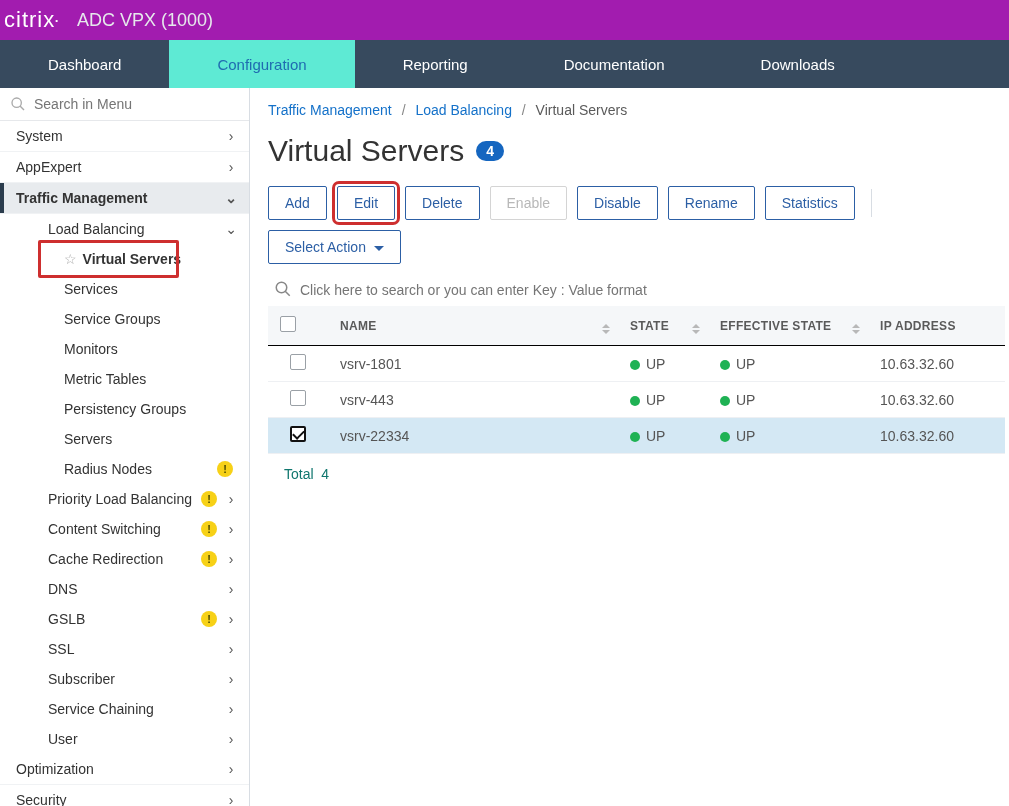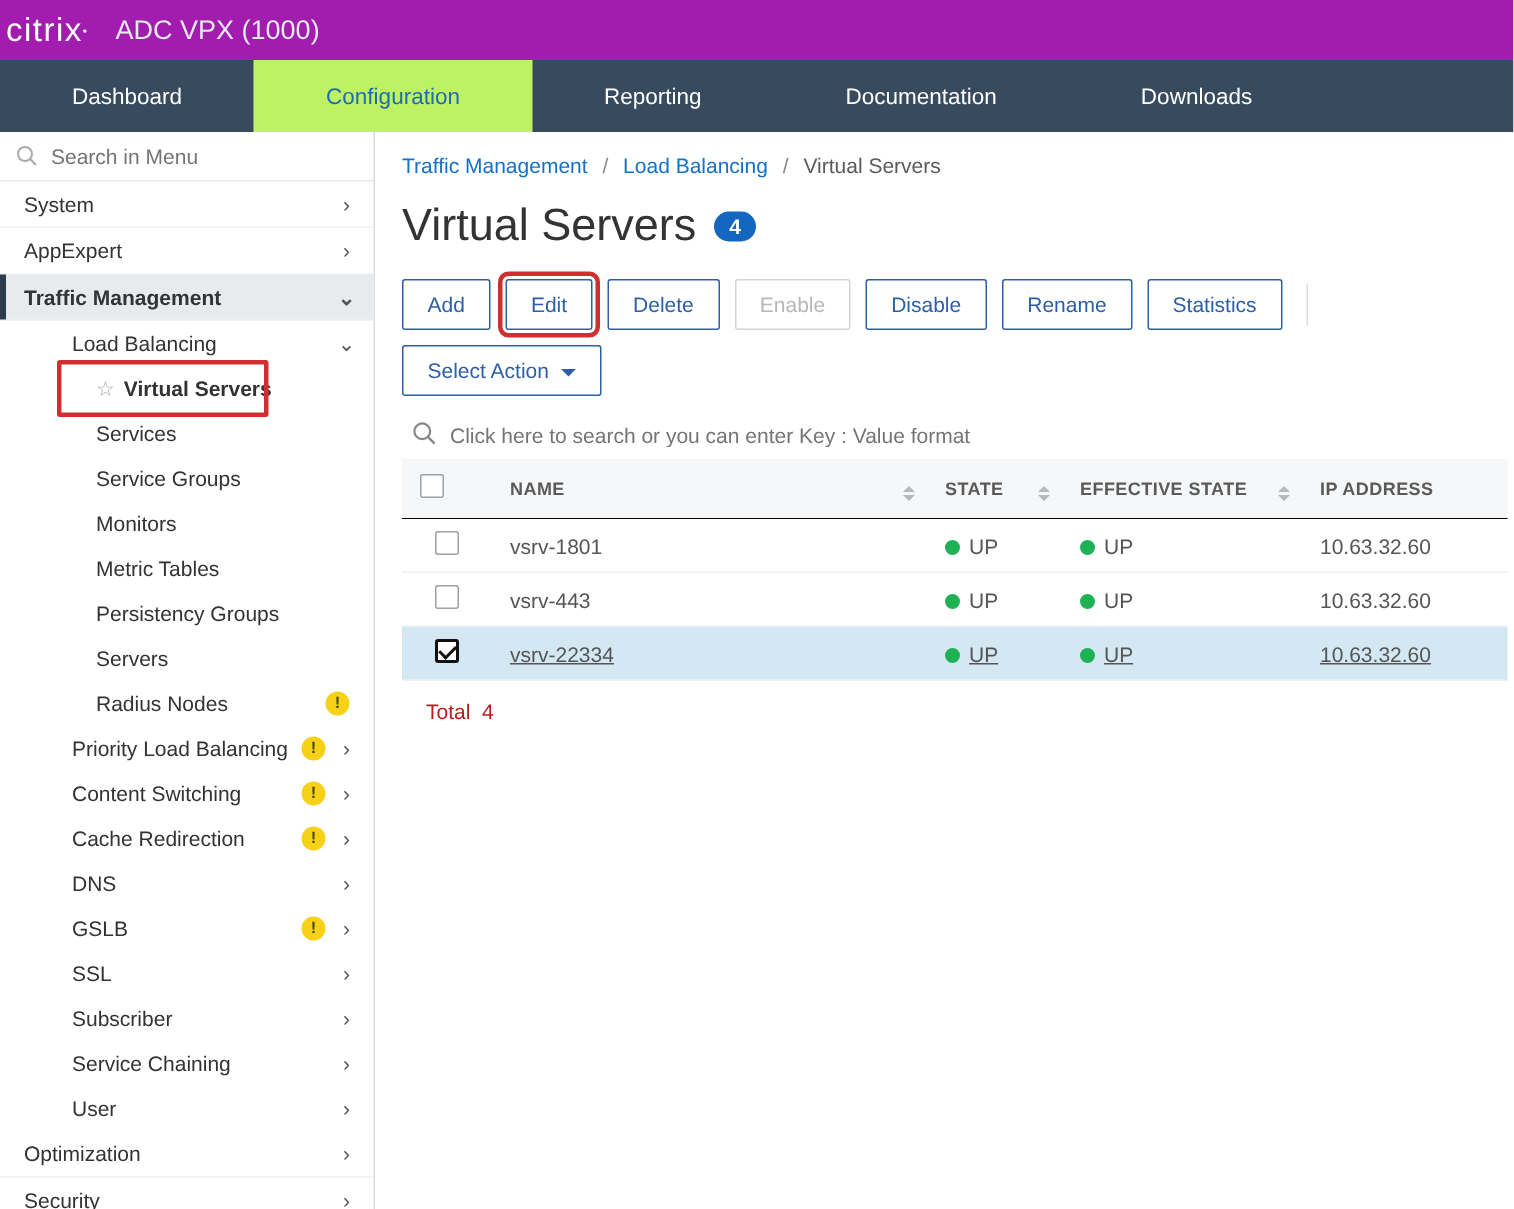--- a/index.html
+++ b/index.html
@@ -3,21 +3,21 @@
 <meta charset="utf-8">
 <style>
   * { box-sizing: border-box; margin: 0; padding: 0; }
   body { font-family: -apple-system, BlinkMacSystemFont, "Segoe UI", Arial, sans-serif; font-size: 14px; color: #333; background: #fff; }
   .header-top { background: #a21caf; height: 40px; display: flex; align-items: center; padding: 0 4px; color: #fff; }
   .logo { font-size: 22px; letter-spacing: 1px; font-weight: 500; margin-right: 18px; display:flex; align-items:center;}
   .logo .dot { font-size: 8px; vertical-align: super; }
   .product-name { font-size: 18px; color: #e6e9ec; font-weight: 400; }
   .main-nav { background: #374a5e; display: flex; height: 48px; }
   .main-nav .tab { padding: 0 48px; display: flex; align-items: center; color: #fff; font-size: 15px; cursor: pointer; }
-  .main-nav .tab.active { background: #bef264; color: #1f6bb0; }
+  .main-nav .tab.active { background: #5eead4; color: #1f6bb0; }
   .body-wrap { display: flex; height: calc(100vh - 88px); }
   .sidebar { width: 250px; border-right: 1px solid #d8dde3; display: flex; flex-direction: column; background:#fff;}
   .search-row { display: flex; align-items: center; padding: 8px 10px; border-bottom: 1px solid #e6e8eb; color: #888; }
   .search-row svg { margin-right: 8px; stroke:#aaa;}
   .search-row input { border: none; outline: none; font-size: 14px; flex:1; color:#555;}
   .side-item { display: flex; align-items: center; padding: 7px 10px 7px 16px; cursor: pointer; font-size: 14px; color: #333; position:relative;}
   .side-item.level1 { border-bottom: 1px solid #f0f2f4; justify-content: flex-end; }
   .side-item.level2 { padding-left: 48px; }
   .side-item.level3 { padding-left: 64px; }
   .side-item .label { flex: 1; }
@@ -42,26 +42,26 @@
   .edit-highlight { outline: 3px solid #ce2f2f; outline-offset: 2px; border-radius:2px;}
   .vs-highlight { position:absolute; left:38px; top:-4px; right:70px; bottom:-4px; border:3px solid #ce2f2f; border-radius:2px; pointer-events:none;}
   .search-bar { display:flex; align-items:flex-end; padding: 4px 6px; color:#999; margin-bottom:4px;}
   .search-bar svg { margin-right:8px; stroke:#888;}
   .search-bar input { border:none; outline:none; flex:1; font-size:14px; color:#555;}
   table.dt { width: calc(100% - 4px); border-collapse:collapse; }
   table.dt th { text-align:left; font-size:12px; font-weight:600; color:#5a5a5a; padding:10px 12px; background:#f5f7f9; border-bottom:1px solid #000000; letter-spacing:.3px; position:relative;}
   table.dt th.sortable::after { content:""; position:absolute; right:8px; top:50%; transform:translateY(-50%); width:0; height:0; border-left:4px solid transparent; border-right:4px solid transparent; border-bottom:4px solid #b8b8b8;}
   table.dt th.sortable::before { content:""; position:absolute; right:8px; top:50%; transform:translateY(4px); width:0; height:0; border-left:4px solid transparent; border-right:4px solid transparent; border-top:4px solid #b8b8b8;}
   table.dt td { padding:8px 12px; border-bottom:1px solid #eef0f3; font-size:14px; color:#555;}
-  table.dt tr.selected td { background:#d4e8f4;text-decoration:underline;}
+  table.dt tr.selected td { background:#d4e8f4;}
   .cb { width:16px; height:16px; border:1px solid #9aa0a6; border-radius:2px; display:inline-block; background:#fff; position:relative;}
   .cb.checked { border:2px solid #111; }
   .cb.checked::after { content:""; position:absolute; left:3px; top:0px; width:5px; height:9px; border:solid #111; border-width:0 2px 2px 0; transform:rotate(45deg);}
   .status-dot { width:10px; height:10px; background:#1fb254; border-radius:50%; display:inline-block; margin-right:6px; vertical-align:middle;}
-  .total-row { padding:12px 16px; color:#b91c1c; font-size:14px;}
+  .total-row { padding:12px 16px; color:#0f766e; font-size:14px;}
 </style>
 </head>
 <body>
 
 <div class="header-top">
   <span class="logo">
     <span>citrix</span>
       <span class="dot">•</span>
   </span>
   <span class="product-name">ADC VPX (1000)</span>

